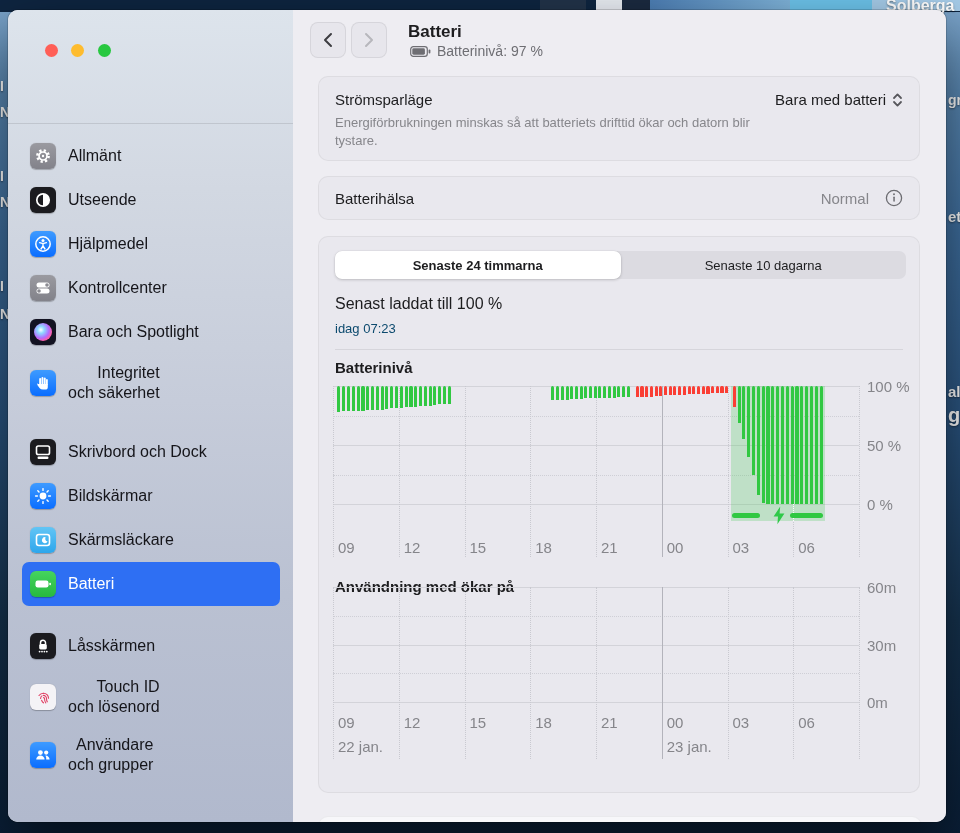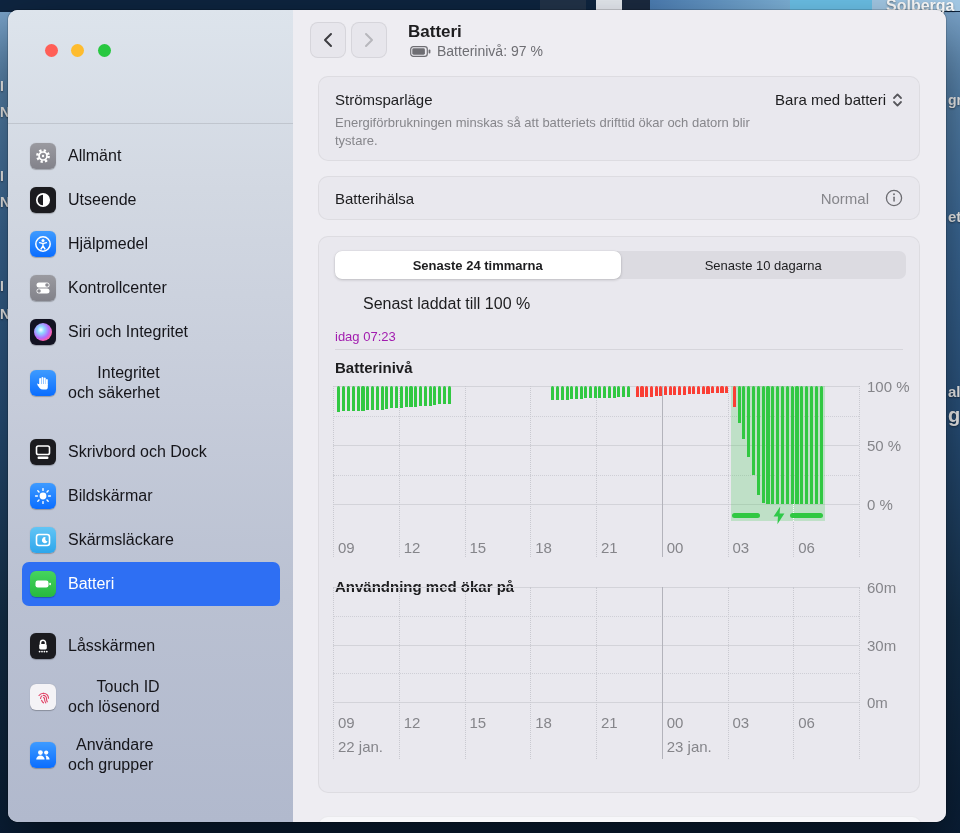--- a/index.html
+++ b/index.html
@@ -146,21 +146,21 @@
               <circle cx="5" cy="12" r="1.8" fill="#8b8b92"></circle>
             </svg>
         </span>
         <span class="lbl">Kontrollcenter</span>
       </div>
 
       <div class="nav-row">
         <span class="tile" style="background:#131322;">
             <span class="siri-orb"></span>
           </span>
-        <span class="lbl">Siri och Integritet</span>
+        <span class="lbl">Bara och Spotlight</span>
       </div>
 
       <div class="nav-row two">
         <span class="tile" style="background:linear-gradient(180deg,#3e9bff,#0a6dff);">
           <svg width="16" height="16" viewBox="0 0 16 16">
               <g fill="#fff">
                 <rect x="4.2" y="3" width="1.9" height="7" rx="0.95"></rect>
                 <rect x="6.5" y="2" width="1.9" height="8" rx="0.95"></rect>
                 <rect x="8.8" y="2.6" width="1.9" height="7.4" rx="0.95"></rect>
                 <rect x="11" y="4" width="1.8" height="6" rx="0.9"></rect>
@@ -334,22 +334,22 @@
             </svg>
         </span>
       </span>
     </div>
 
     <div class="card" style="top:226px;height:557px;">
       <div class="seg">
         <div class="seg-item on">Senaste 24 timmarna</div>
         <div class="seg-item">Senaste 10 dagarna</div>
       </div>
-      <div style="position:absolute;left:16px;top:58px;font-size:16px;font-weight:500;color:#1d1d1f;margin-left:28px;">Senast laddat till 100 %</div>
-      <div style="position:absolute;left:16px;top:92px;font-size:13px;color:#a21caf;">idag 07:23</div>
+      <div style="position:absolute;left:16px;top:58px;font-size:16px;font-weight:500;color:#1d1d1f;">Senast laddat till 100 %</div>
+      <div style="position:absolute;left:16px;top:84px;font-size:13px;color:#0c4a6e;">idag 07:23</div>
       <div class="chart-divider"></div>
 
       <div class="chart-title" style="top:122px;">Batterinivå</div>
       <div class="plot" style="top:149px;height:118px;" id="chart0">
           <div class="chg-region" style="left: 397.787px; top: 0px; width: 94.2417px; height: 135px; z-index: 2;"></div>
           <div class="hline" style="top: 0px; z-index: 1;"></div>
           <div class="hline dash" style="top: 30px; z-index: 1;"></div>
           <div class="hline" style="top: 59px; z-index: 1;"></div>
           <div class="hline dash" style="top: 89px; z-index: 1;"></div>
           <div class="hline" style="top: 118px; z-index: 1;"></div>

